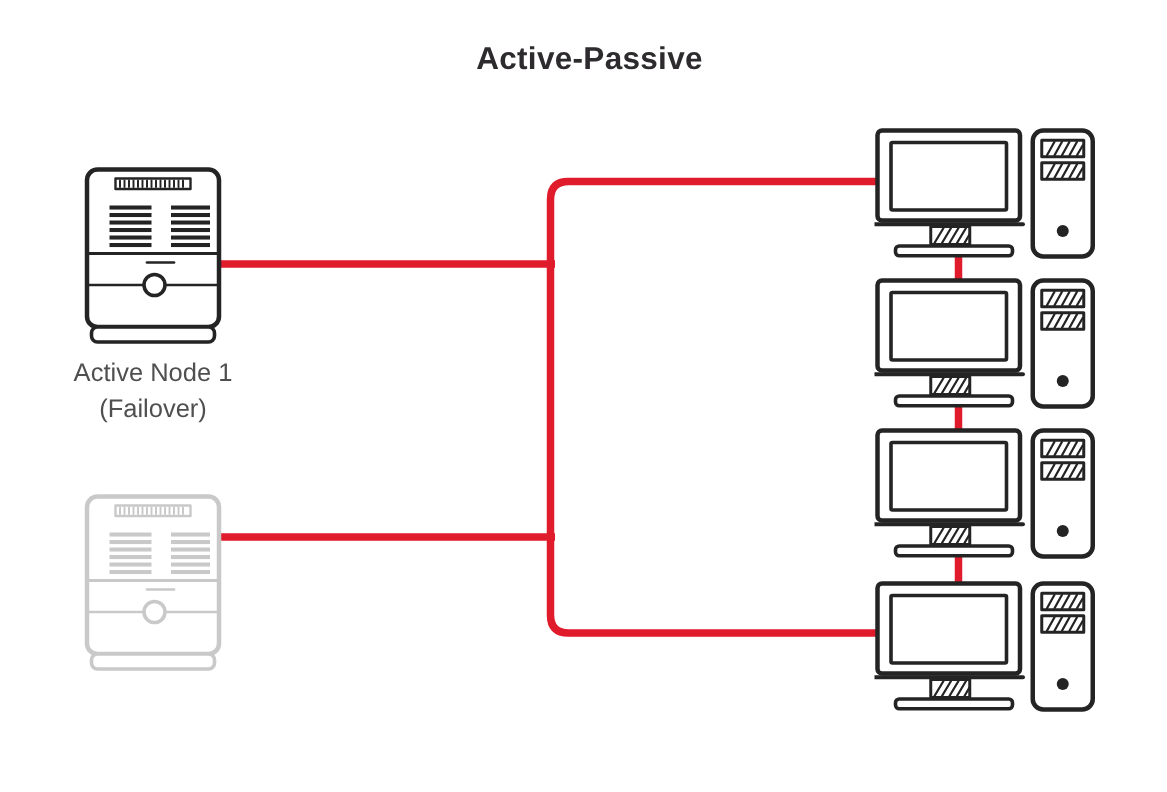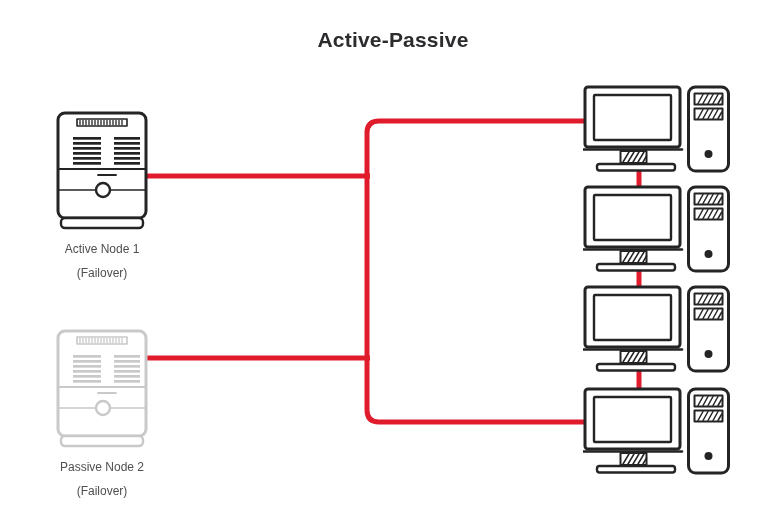--- a/index.html
+++ b/index.html
@@ -17,21 +17,21 @@
     color:var(--title,#2d2b2e);
   }
   .lines{position:absolute;left:0;top:0;z-index:1;}
   .lines path{fill:none;stroke:var(--red,#e01b2c);stroke-width:5px;}
   .icon{position:absolute;z-index:2;display:block;}
   .srv-active{color:var(--dark,#242424);}
   .srv-passive{color:var(--gray,#c9c9c9);}
   .ws{color:var(--dark,#242424);}
   .node-label{
     position:absolute;z-index:2;width:172px;text-align:center;
-    font-size:12px;line-height:24px;color:var(--label,#4f4f4f);
+    font-size:17px;line-height:24px;color:var(--label,#4f4f4f);
   }
   .defs-holder{position:absolute;width:0;height:0;overflow:hidden;}
 </style>
 </head>
 <body>
 
 <div class="canvas">
 
   <svg class="defs-holder" aria-hidden="true">
     <defs>
@@ -91,24 +91,20 @@
     <use href="#srv-icon"></use>
   </svg>
   <div class="node-label" style="left:16px;top:237px;">
     <div>Active Node 1</div>
     <div>(Failover)</div>
   </div>
 
   <svg class="icon srv-passive" style="left:56px;top:329px;width:92px;height:120px;" viewBox="0 0 92 120">
     <use href="#srv-icon"></use>
   </svg>
-  <div class="node-label" style="left:16px;top:455px;">
-    <div>Passive Node 2</div>
-    <div>(Failover)</div>
-  </div>
 
   <svg class="icon ws" style="left:583px;top:85px;width:148px;height:88px;" viewBox="0 0 148 88">
     <use href="#ws-icon"></use>
   </svg>
   <svg class="icon ws" style="left:583px;top:185px;width:148px;height:88px;" viewBox="0 0 148 88">
     <use href="#ws-icon"></use>
   </svg>
   <svg class="icon ws" style="left:583px;top:285px;width:148px;height:88px;" viewBox="0 0 148 88">
     <use href="#ws-icon"></use>
   </svg>

